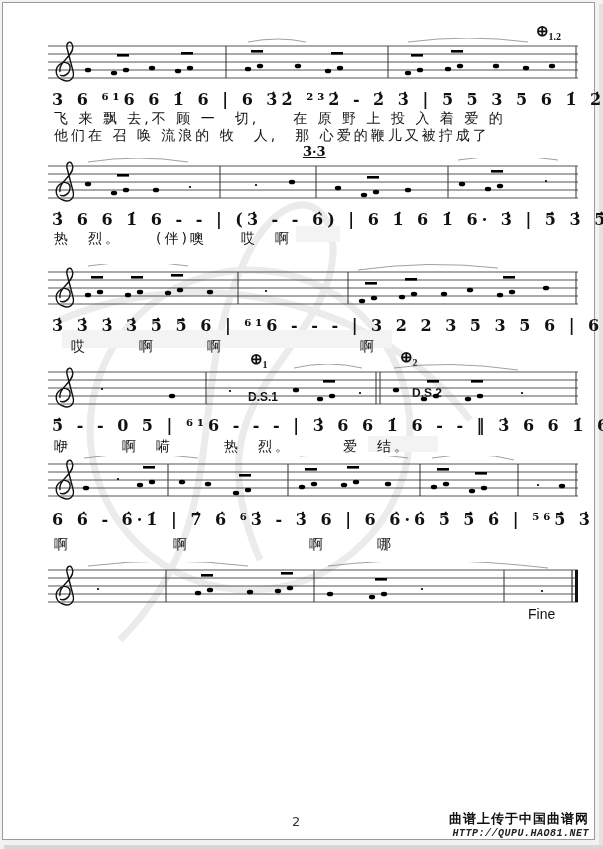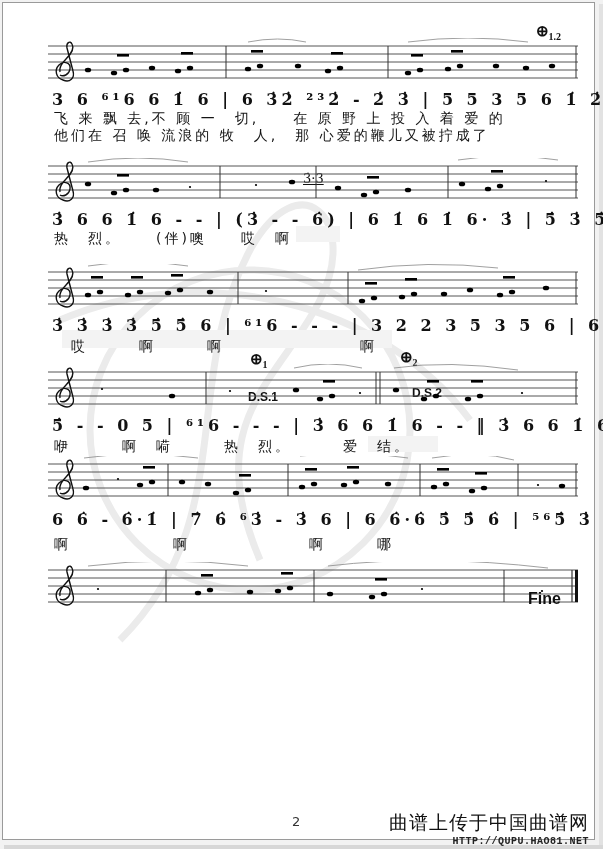--- a/index.html
+++ b/index.html
@@ -22,27 +22,27 @@
           font-family:"DejaVu Serif",serif;font-weight:600;font-size:16px;color:#111;
           letter-spacing:4px;white-space:nowrap;}
   .lyric{position:absolute;left:14px;width:520px;
          font-family:"DejaVu Sans",sans-serif;font-size:14px;color:#141414;
          letter-spacing:3px;white-space:nowrap;}
 
   .mark{position:absolute;color:#111;}
   .coda{font-size:15px;font-weight:bold;font-family:Liberation Serif, serif;}
   .coda sub{font-size:10px;font-weight:bold;}
   .ds{font-family:"Liberation Sans",sans-serif;font-weight:bold;font-size:12px;padding-left:20px;}
-  .fine{font-family:"Liberation Sans",sans-serif;font-weight:bold;font-size:16px;}
-  .tieann{font-family:"DejaVu Serif",serif;font-weight:400;font-size:13px;text-decoration:underline;margin-top:27px;}
+  .fine{font-family:"Liberation Sans",sans-serif;font-weight:normal;font-size:14px;margin-top:16px;}
+  .tieann{font-family:"DejaVu Serif",serif;font-weight:700;font-size:13px;text-decoration:underline;}
 
   .pageno{position:absolute;left:292px;top:814px;font-size:13px;color:#333;}
   .sitebox{position:absolute;right:14px;top:810px;text-align:right;color:#111;}
-  .site-cn{font-size:19px;font-weight:normal;letter-spacing:1px;padding-left:11px;}
-  .site-url{font-family:"Liberation Mono",monospace;font-size:10px;font-weight:bold;letter-spacing:0.5px;color:#222;}
+  .site-cn{font-size:13px;font-weight:bold;letter-spacing:1px;padding-left:11px;}
+  .site-url{font-family:"Liberation Mono",monospace;font-size:10px;font-weight:bold;letter-spacing:0.5px;color:#222;font-style:italic;}
 </style>
 </head>
 <body>
 
 <div class="canvas">
   <div class="page"></div>
   <div class="page-shadow-r"></div>
   <div class="page-shadow-b"></div>
 
   <svg class="wm" width="603" height="849" viewBox="0 0 603 849">

